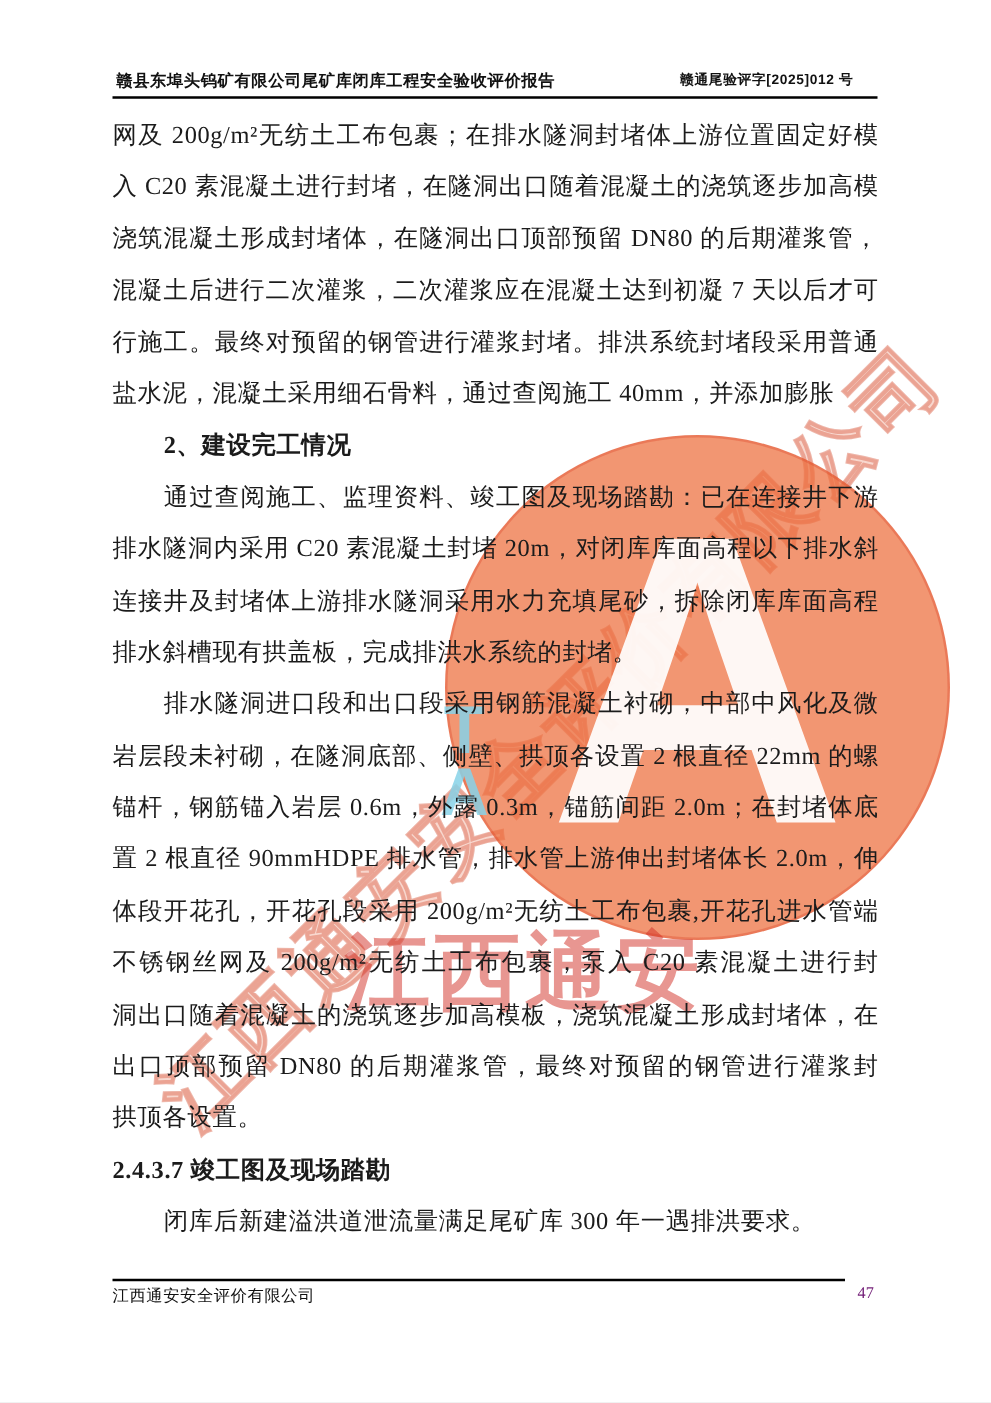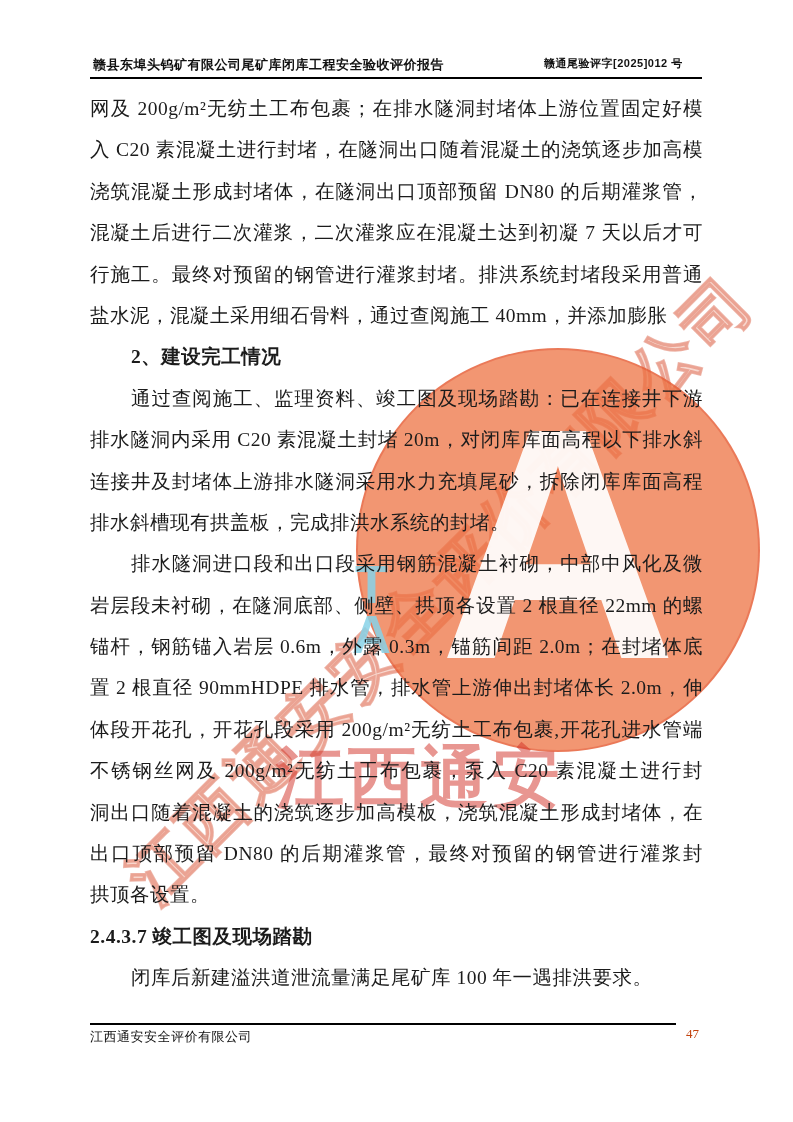--- a/index.html
+++ b/index.html
@@ -82,21 +82,21 @@
     background:#000;z-index:2;
   }
   .ftr-company{
     position:absolute;left:90px;top:1028px;
     font-family:"Liberation Sans","DejaVu Sans",sans-serif;
     font-size:13px;letter-spacing:0.5px;color:#111;z-index:2;
     white-space:nowrap;
   }
   .page-num{
     position:absolute;left:686px;top:1026px;
-    font-size:13px;color:#c2410c;z-index:2;
+    font-size:13px;color:#701a75;z-index:2;
   }
 </style>
 </head>
 <body>
 
 <div class="page">
 
   <div class="wm">
     <div class="wm-diag">江西通安安全评价有限公司</div>
     <div class="wm-circle">
@@ -137,21 +137,21 @@
         <div class="line just">体段开花孔，开花孔段采用 200g/m²无纺土工布包裹,开花孔进水管端采用</div>
         <div class="line just">不锈钢丝网及 200g/m²无纺土工布包裹，泵入 C20 素混凝土进行封堵，在隧</div>
         <div class="line just">洞出口随着混凝土的浇筑逐步加高模板，浇筑混凝土形成封堵体，在隧洞</div>
         <div class="line just">出口顶部预留 DN80 的后期灌浆管，最终对预留的钢管进行灌浆封堵。符合</div>
         <div class="line">拱顶各设置。</div>
       </div>
       <div class="block heading">
         <div class="line">2.4.3.7 竣工图及现场踏勘</div>
       </div>
       <div class="block paragraph">
-        <div class="line indent">闭库后新建溢洪道泄流量满足尾矿库 100 年一遇排洪要求。</div>
+        <div class="line indent">闭库后新建溢洪道泄流量满足尾矿库 300 年一遇排洪要求。</div>
       </div>
     </div>
 
   <div class="ftr-rule"></div>
   <div class="ftr-company">江西通安安全评价有限公司</div>
   <div class="page-num">47</div>
 
 </div>
 
 </body></html>

